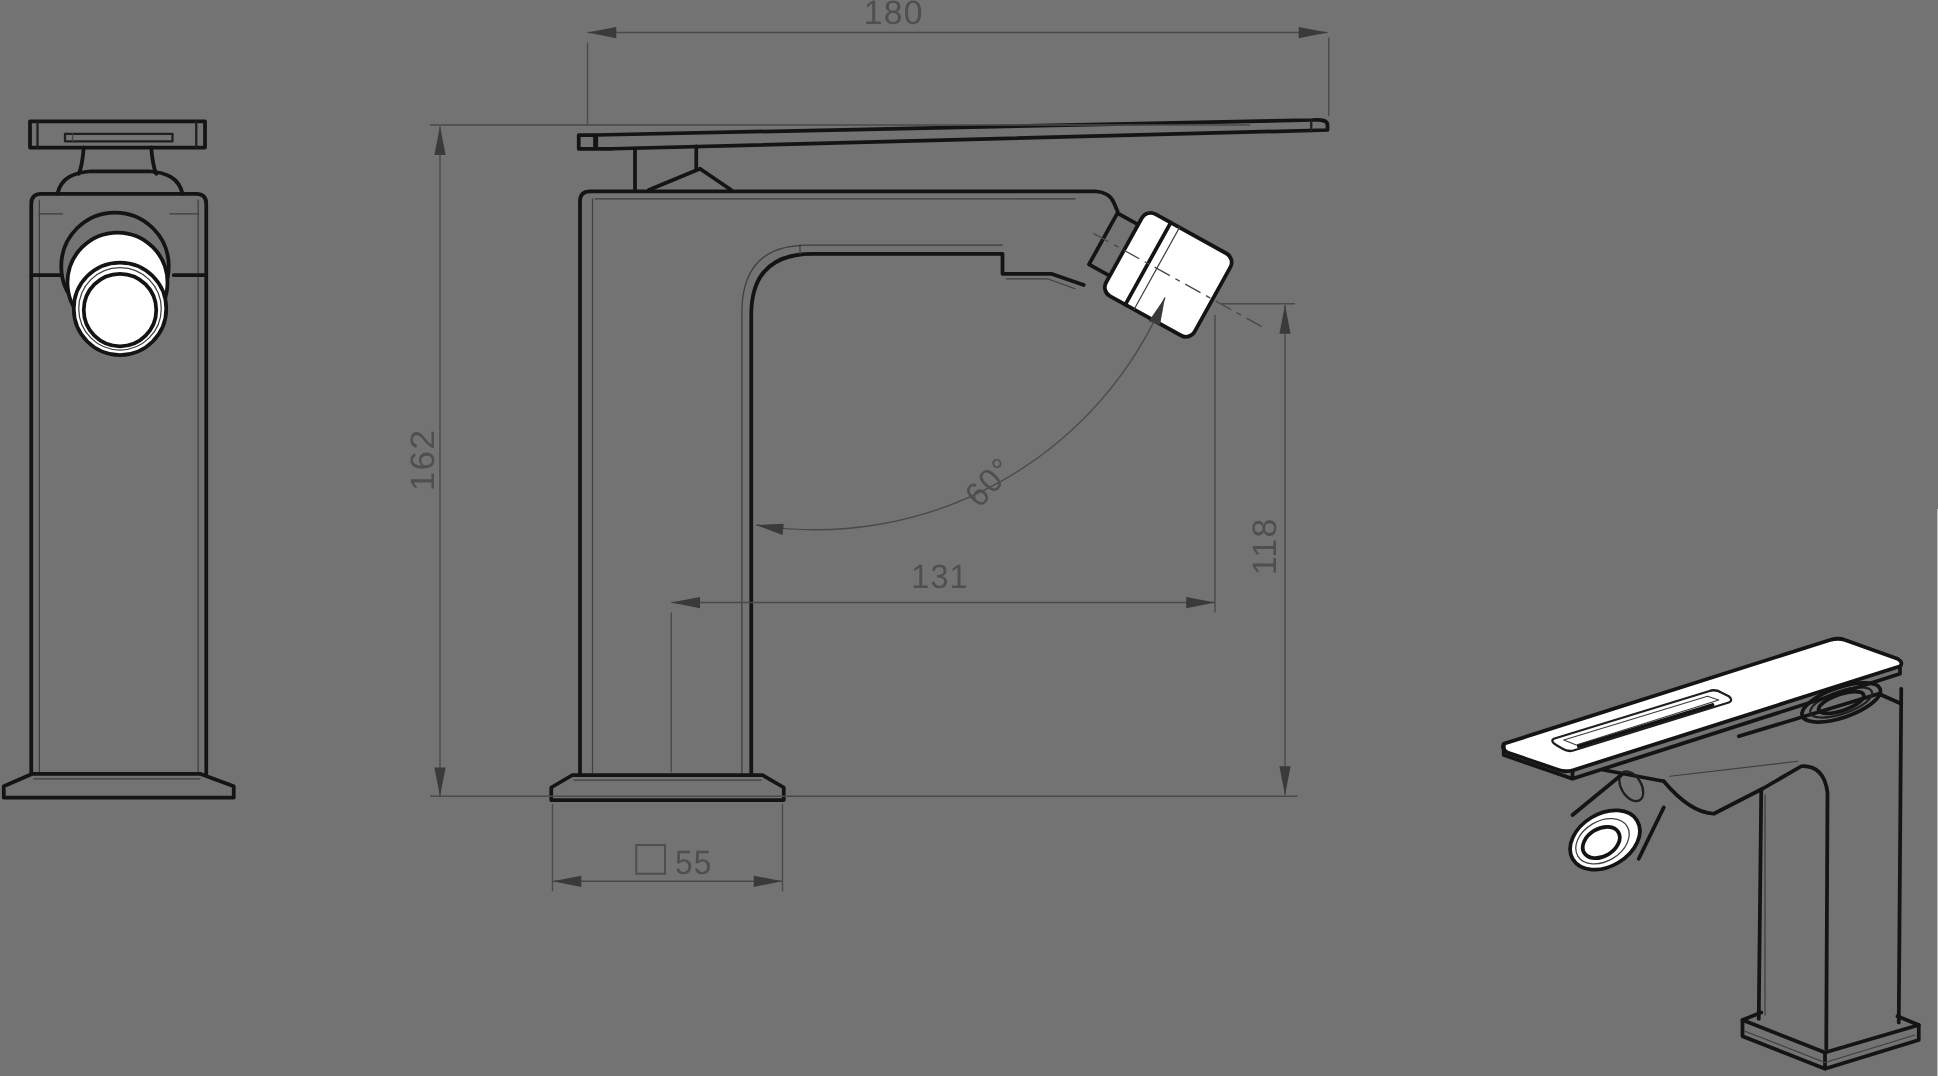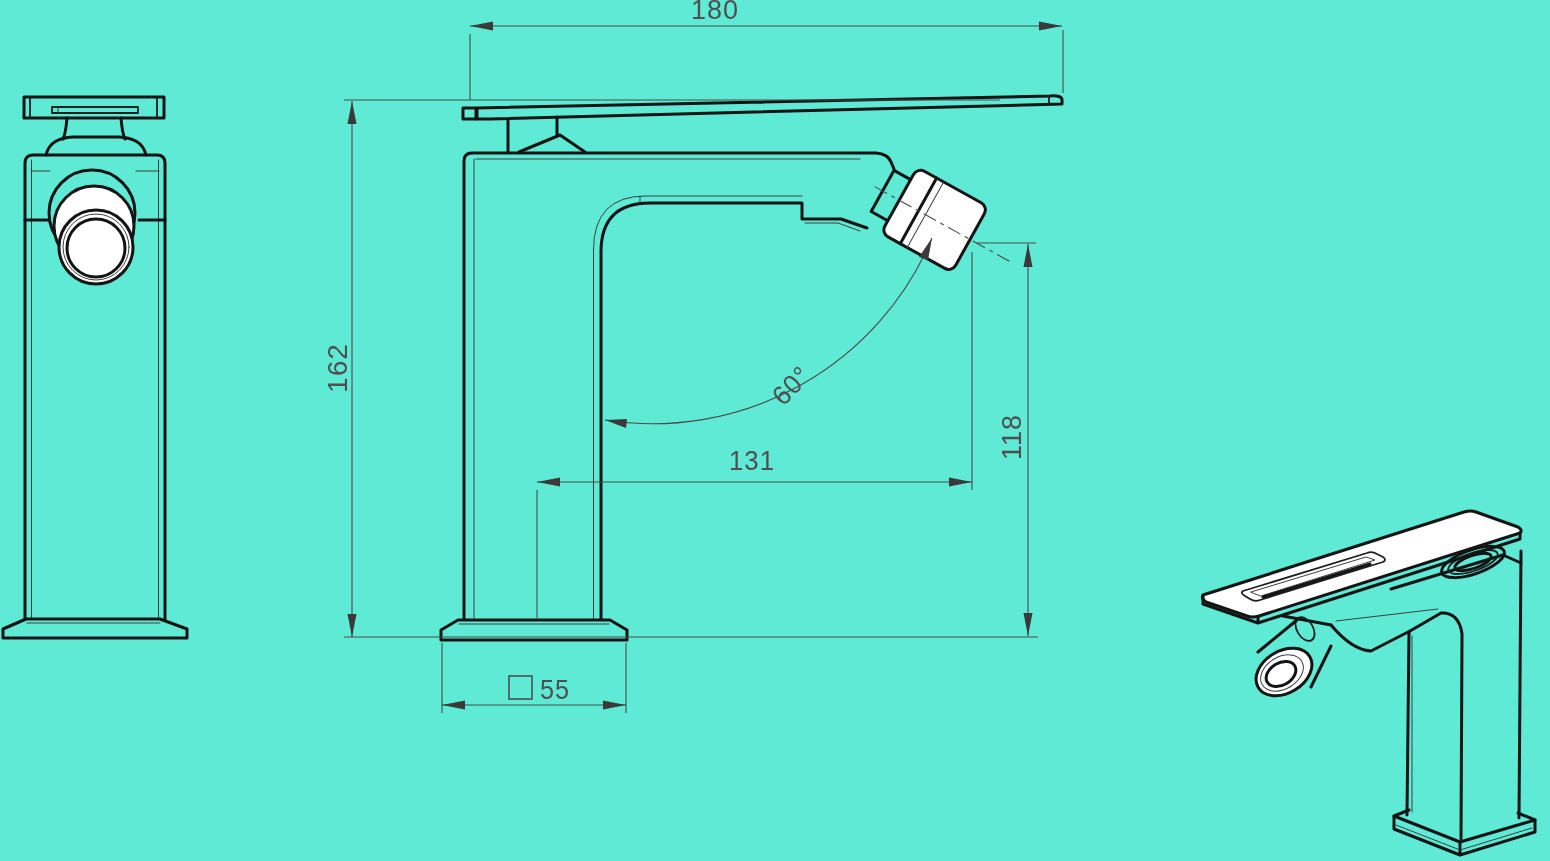--- a/index.html
+++ b/index.html
@@ -1,16 +1,16 @@
 <!DOCTYPE html>
 <html><head>
 <meta charset="utf-8">
 <style>
   html,body{margin:0;padding:0;background:#fff;}
-  .canvas{position:relative;width:1550px;height:861px;background:#5eead4;overflow:hidden;
+  .canvas{position:relative;width:1550px;height:861px;background:#737373;overflow:hidden;
           font-family:"Liberation Sans",sans-serif;}
   svg{display:block;}
   .tk{stroke:#141414;stroke-width:3;fill:none;stroke-linejoin:round;stroke-linecap:round;}
   .md{stroke:#1f1f1f;stroke-width:1.8;fill:none;stroke-linejoin:round;stroke-linecap:round;}
   .tn{stroke:#3f3f3f;stroke-width:1;fill:none;stroke-linejoin:round;stroke-linecap:round;}
   .dim{stroke:#4a4a4a;stroke-width:1.1;fill:none;}
   .arr{fill:#3a3a3a;stroke:none;}
   .wfill{fill:#ffffff;}
   .dimtxt{fill:#4f4f4f;font-family:"Liberation Sans",sans-serif;font-size:27px;letter-spacing:1px;}
   .dimsym{fill:none;stroke:#4f4f4f;stroke-width:1.6;}

